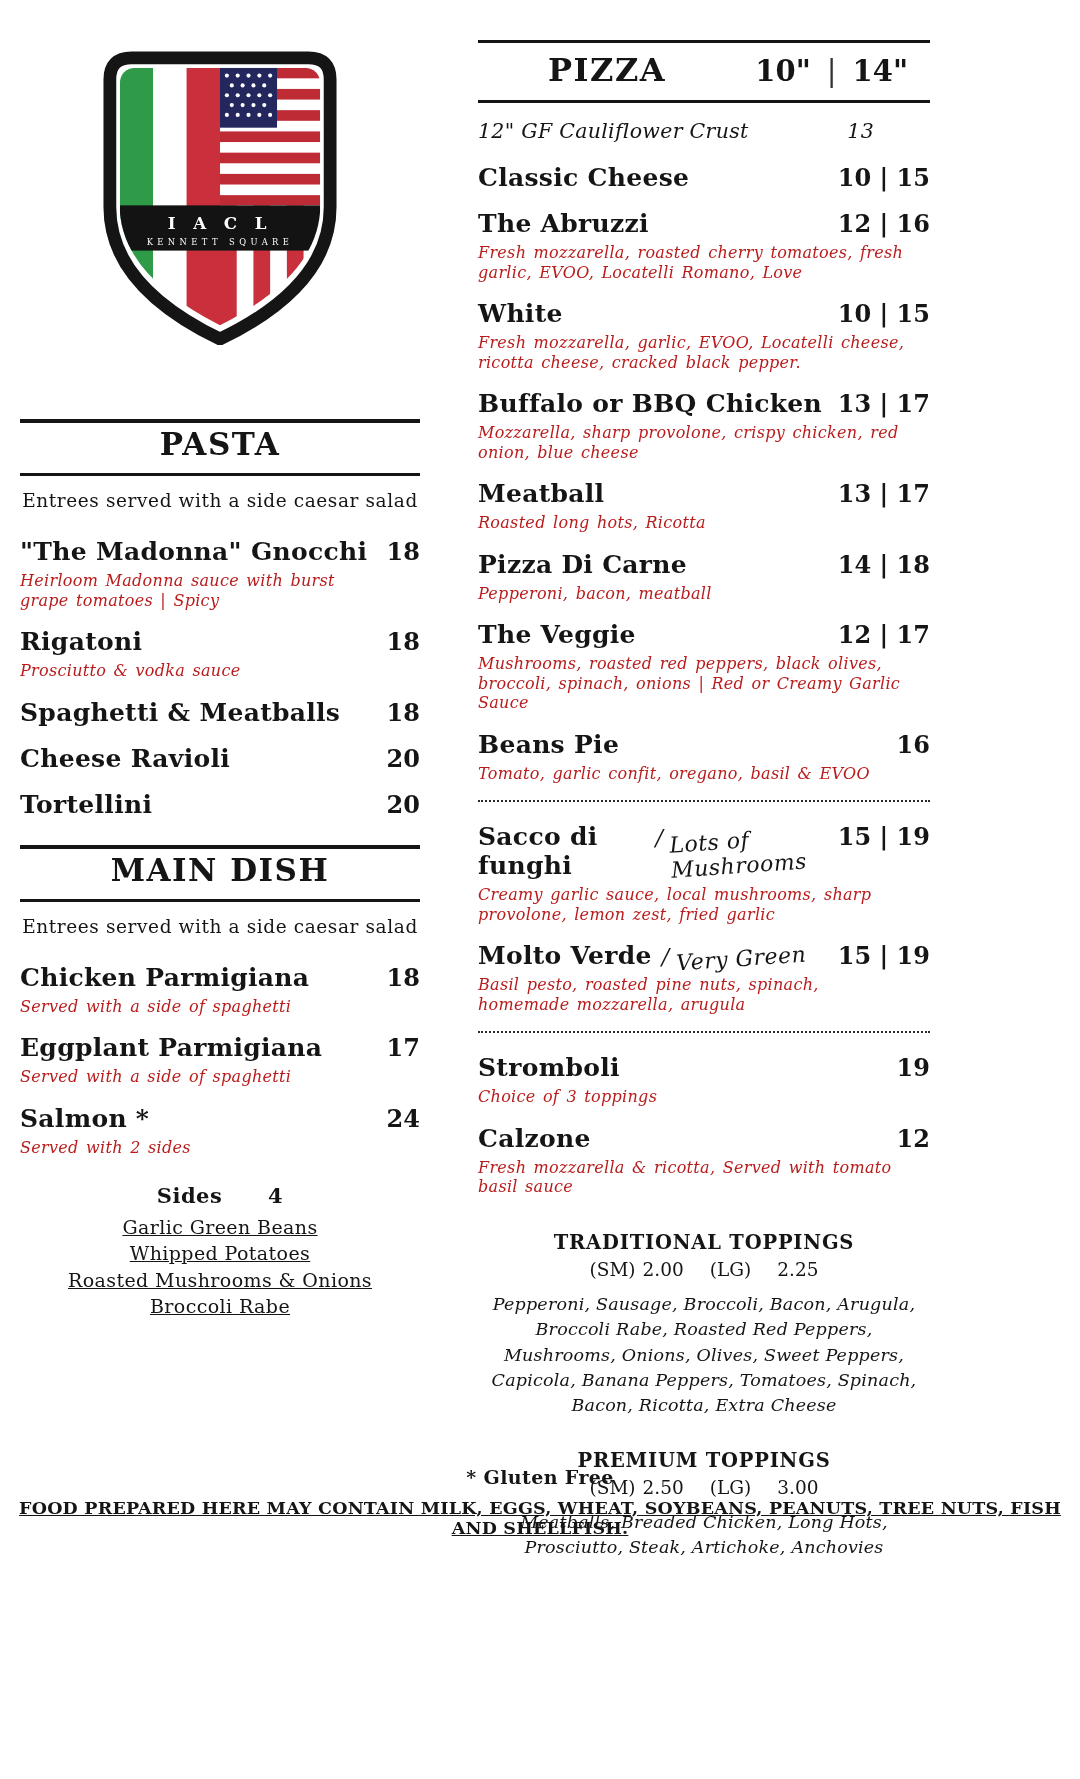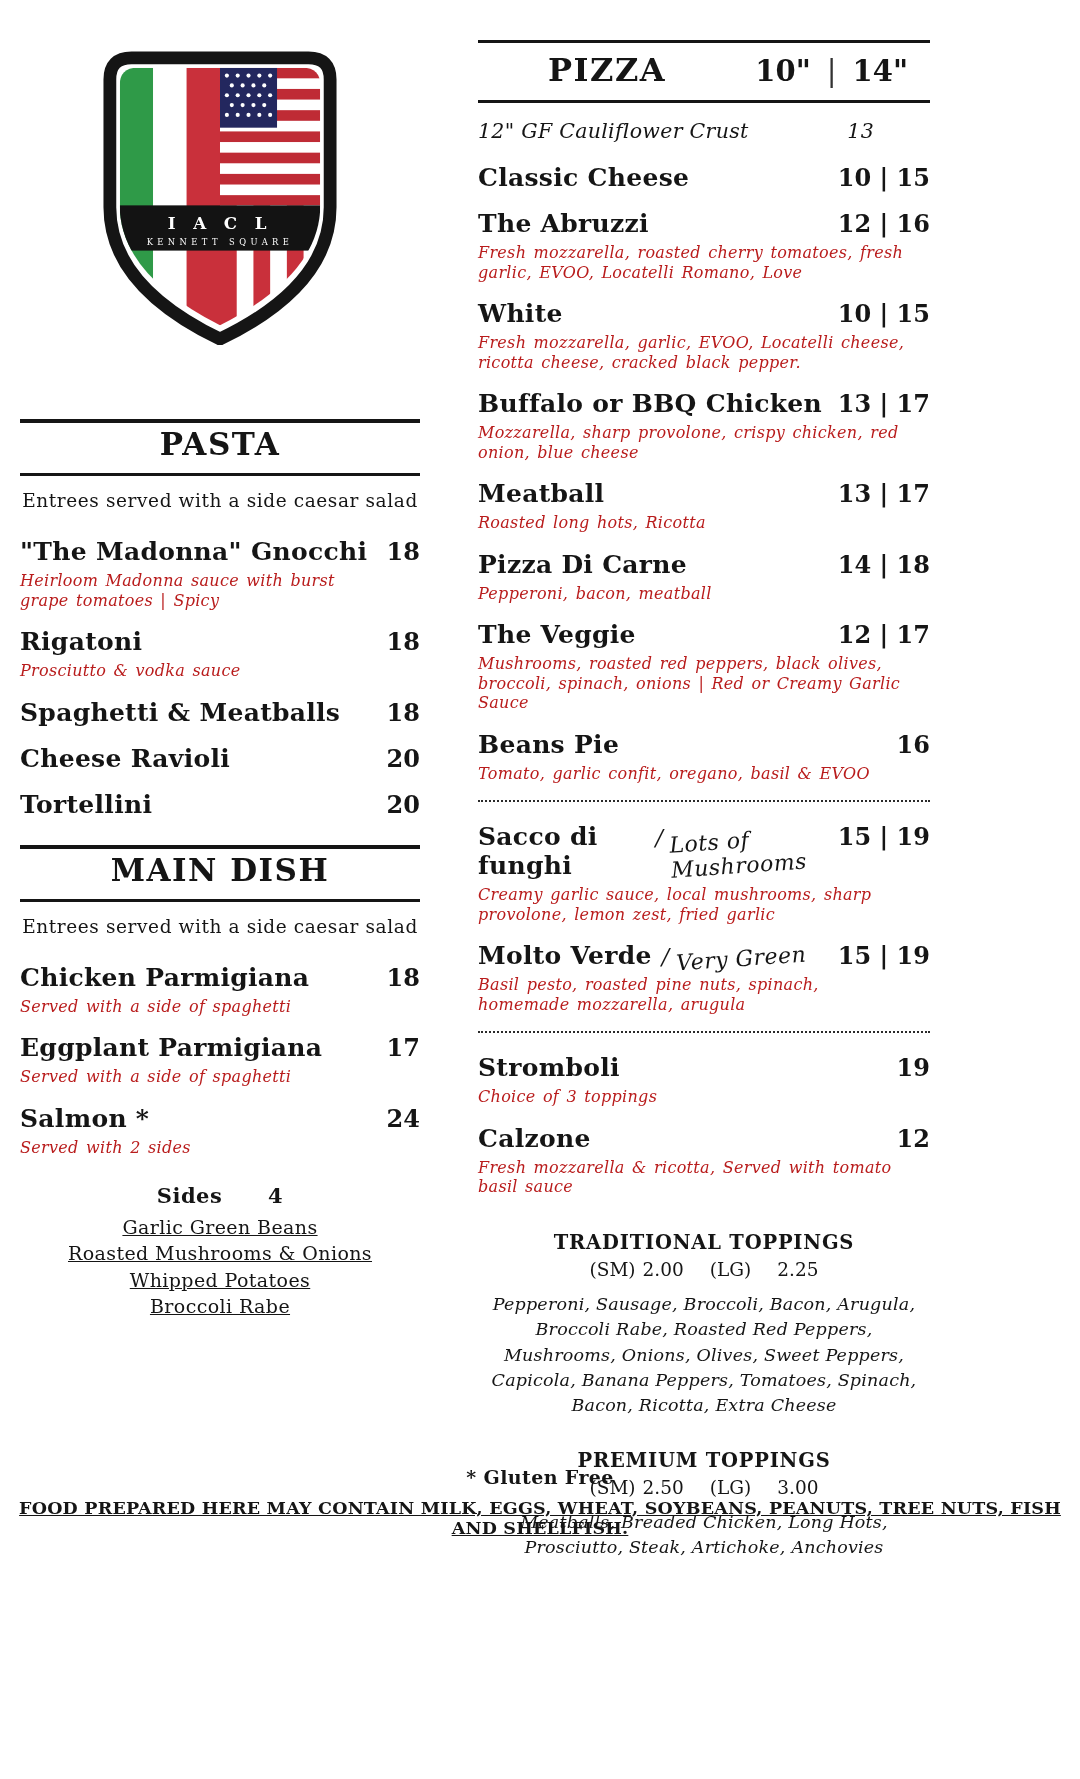--- a/index.html
+++ b/index.html
@@ -211,22 +211,22 @@
       <div class="item-desc">Served with 2 sides</div>
     </div>
 
     <div class="sides">
       <div class="sides-head">
         <span>Sides</span>
         <span class="sides-price">4</span>
       </div>
       <div class="sides-list">
         <div>Garlic Green Beans</div>
+        <div>Whipped Potatoes</div>
         <div>Roasted Mushrooms &amp; Onions</div>
-        <div>Whipped Potatoes</div>
         <div>Broccoli Rabe</div>
       </div>
     </div>
   </div>
 
   <div class="col-right">
 
     <div class="pizza-header">
       <span class="pizza-title">PIZZA</span>
       <span class="pizza-sizes">

